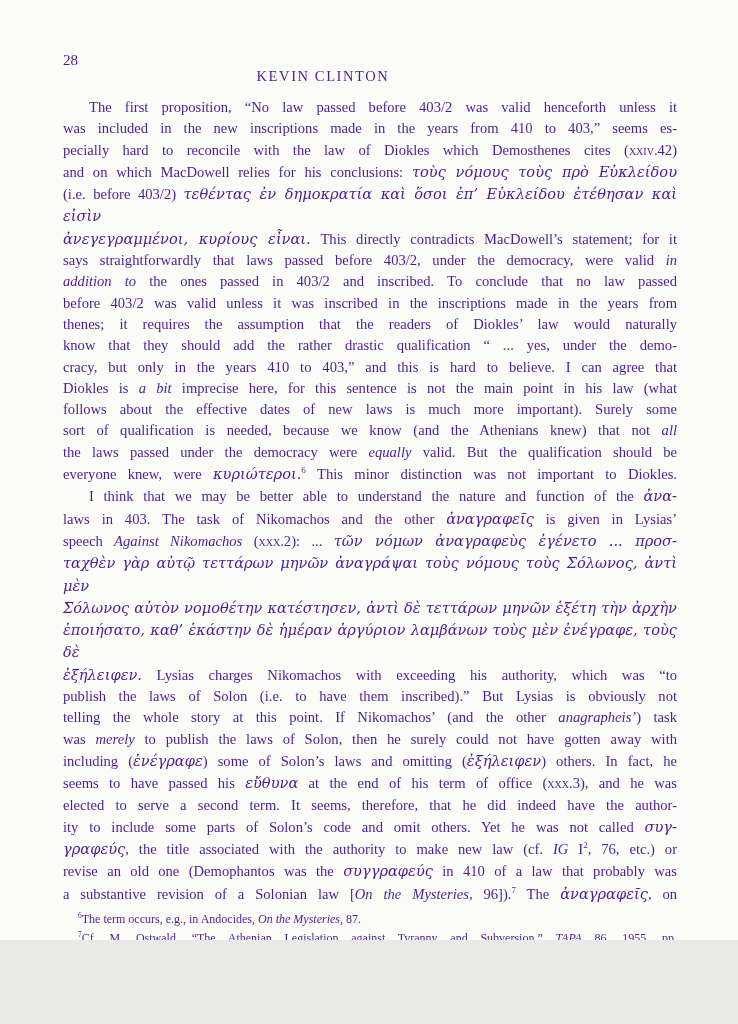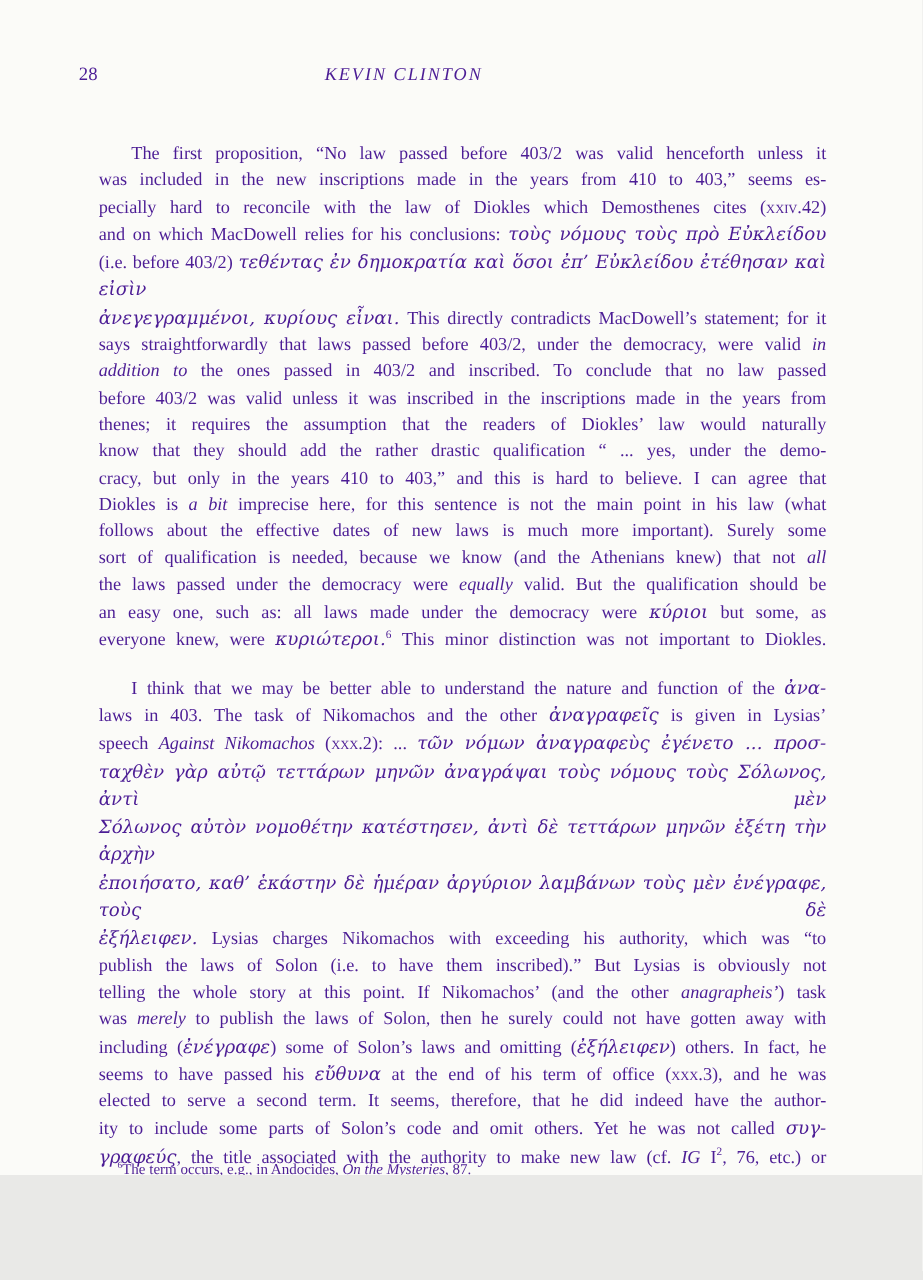--- a/index.html
+++ b/index.html
@@ -7,33 +7,33 @@
     position:relative; width:738px; height:940px;
     background:#fbfbf8; color:#4c1d95;
     font-family:"Liberation Serif", serif;
     overflow:hidden;
   }
   .pagenum {
     position:absolute; left:63px; top:52px;
     font-size:15px;
   }
   .runhead {
-    position:absolute; left:323px; top:52px;
+    position:absolute; left:323px; top:68px;
     transform:translateX(-50%);
-    font-size:14.5px; letter-spacing:1.6px; white-space:nowrap;font-style:italic;
+    font-size:14.5px; letter-spacing:1.6px; white-space:nowrap;
   }
   .bodytext {
     position:absolute; left:63px; top:97px; width:614px;
     font-size:14.6px; line-height:21.3px;
   }
   .footnotes {
     position:absolute; left:63px; top:910px; width:614px;
     font-size:12px; line-height:19px;
   }
-  .para { margin:16px; }
+  .para { margin:0; }
   .line { text-align:justify; text-align-last:justify; }
   .line.noj { text-align-last:left; }
   .bodytext .line.ind { text-indent:26px; }
   .footnotes .line.ind { text-indent:15px; }
   .r-n { }
   .r-i { font-style:italic; }
   .r-g { font-style:italic; font-family:"DejaVu Serif", serif; }
   .r-sc { font-variant:small-caps; }
   .r-sup { vertical-align:super; font-size:0.62em; line-height:0; }
 </style>
@@ -54,21 +54,20 @@
         <div class="line"><span class="r-n">says straightforwardly that laws passed before 403/2, under the democracy, were valid </span><span class="r-i">in</span></div>
         <div class="line"><span class="r-i">addition to</span><span class="r-n"> the ones passed in 403/2 and inscribed. To conclude that no law passed</span></div>
         <div class="line"><span class="r-n">before 403/2 was valid unless it was inscribed in the inscriptions made in the years from</span></div>
         <div class="line"><span class="r-n">thenes; it requires the assumption that the readers of Diokles’ law would naturally</span></div>
         <div class="line"><span class="r-n">know that they should add the rather drastic qualification “ ... yes, under the demo-</span></div>
         <div class="line"><span class="r-n">cracy, but only in the years 410 to 403,” and this is hard to believe. I can agree that</span></div>
         <div class="line"><span class="r-n">Diokles is </span><span class="r-i">a bit</span><span class="r-n"> imprecise here, for this sentence is not the main point in his law (what</span></div>
         <div class="line"><span class="r-n">follows about the effective dates of new laws is much more important). Surely some</span></div>
         <div class="line"><span class="r-n">sort of qualification is needed, because we know (and the Athenians knew) that not </span><span class="r-i">all</span></div>
         <div class="line"><span class="r-n">the laws passed under the democracy were </span><span class="r-i">equally</span><span class="r-n"> valid. But the qualification should be</span></div>
-        <div class="line"><span class="r-n">an easy one, such as: all laws made under the democracy were </span><span class="r-g">κύριοι</span><span class="r-n"> but some, as</span></div>
         <div class="line"><span class="r-n">everyone knew, were </span><span class="r-g">κυριώτεροι.</span><span class="r-sup">6</span><span class="r-n"> This minor distinction was not important to Diokles.</span></div>
       </div>
       <div class="para">
         <div class="line ind"><span class="r-n">I think that we may be better able to understand the nature and function of the </span><span class="r-g">ἀνα-</span></div>
         <div class="line"><span class="r-n">laws in 403. The task of Nikomachos and the other </span><span class="r-g">ἀναγραφεῖς</span><span class="r-n"> is given in Lysias’</span></div>
         <div class="line"><span class="r-n">speech </span><span class="r-i">Against Nikomachos</span><span class="r-n"> (</span><span class="r-sc">xxx</span><span class="r-n">.2): ... </span><span class="r-g">τῶν νόμων ἀναγραφεὺς ἐγένετο ... προσ-</span></div>
         <div class="line"><span class="r-g">ταχθὲν γὰρ αὐτῷ τεττάρων μηνῶν ἀναγράψαι τοὺς νόμους τοὺς Σόλωνος, ἀντὶ μὲν</span></div>
         <div class="line"><span class="r-g">Σόλωνος αὐτὸν νομοθέτην κατέστησεν, ἀντὶ δὲ τεττάρων μηνῶν ἑξέτη τὴν ἀρχὴν</span></div>
         <div class="line"><span class="r-g">ἐποιήσατο, καθ’ ἑκάστην δὲ ἡμέραν ἀργύριον λαμβάνων τοὺς μὲν ἐνέγραφε, τοὺς δὲ</span></div>
         <div class="line"><span class="r-g">ἐξήλειφεν.</span><span class="r-n"> Lysias charges Nikomachos with exceeding his authority, which was “to</span></div>

